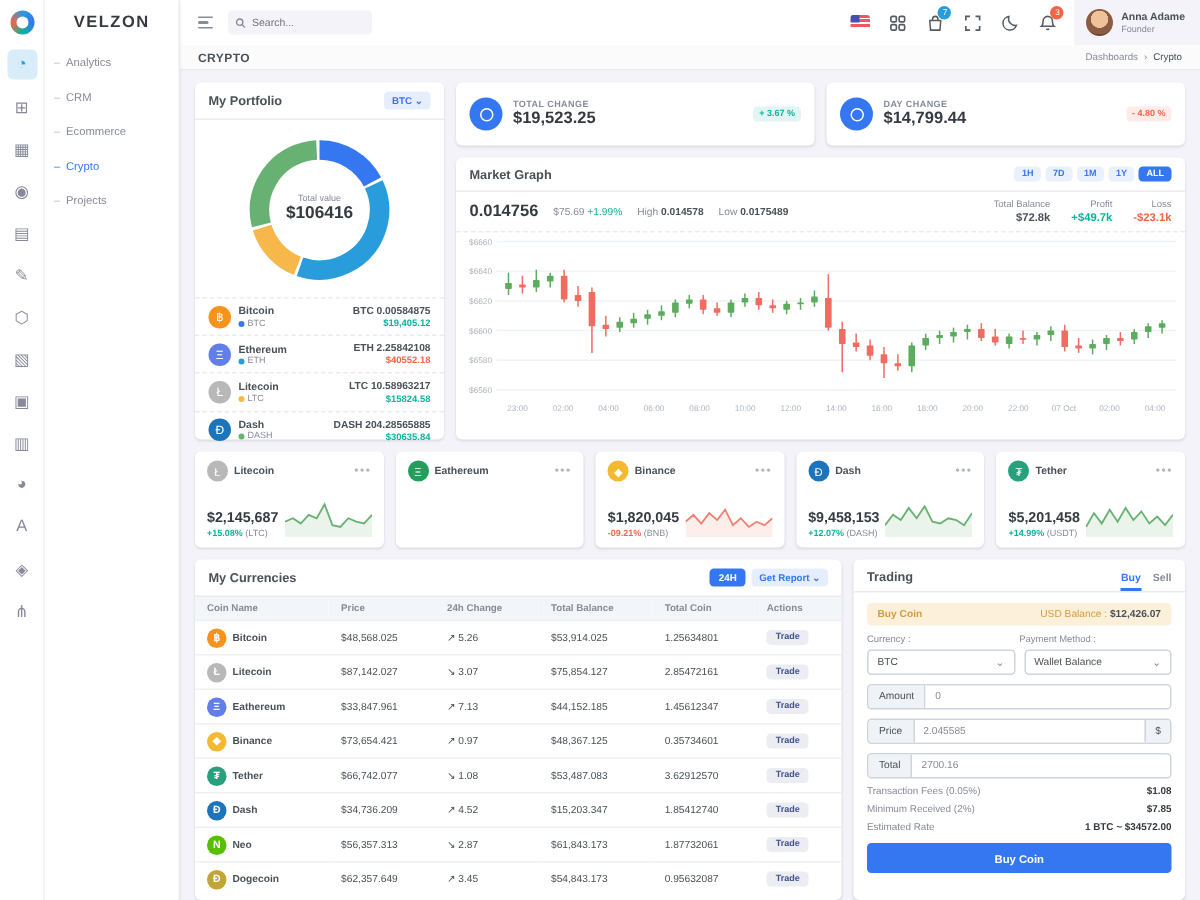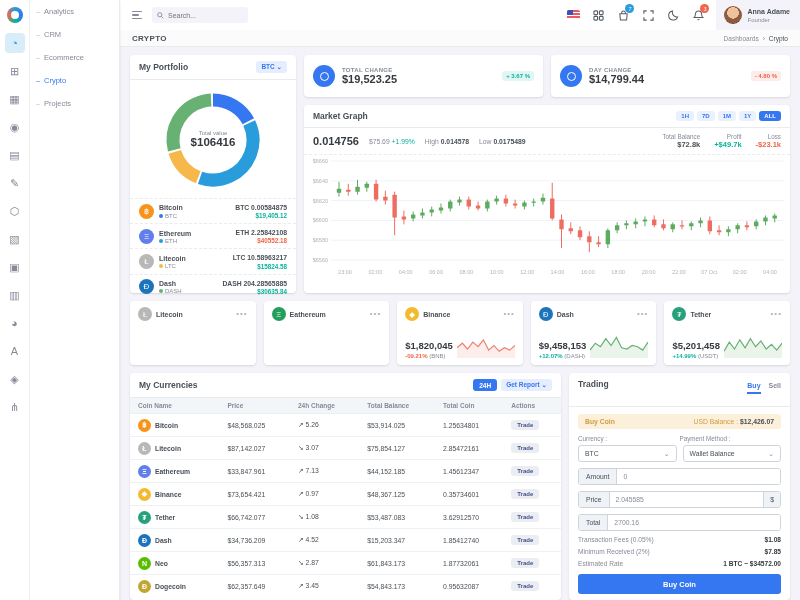--- a/index.html
+++ b/index.html
@@ -162,20 +162,21 @@
         <div class="rail-ic">▣</div>
         <div class="rail-ic">▥</div>
         <div class="rail-ic">◕</div>
         <div class="rail-ic">A</div>
         <div class="rail-ic">◈</div>
         <div class="rail-ic">⋔</div>
       </div>
   </div>
 
   <div class="submenu">
+    <div class="brand">VELZON</div>
     <div id="menu-list">
         <div class="menu-item">Analytics</div>
         <div class="menu-item">CRM</div>
         <div class="menu-item">Ecommerce</div>
         <div class="menu-item active">Crypto</div>
         <div class="menu-item">Projects</div>
       </div>
   </div>
 
   <div class="main">
@@ -502,20 +503,30 @@
         </div>
       </div>
 
       <div class="coins" id="coin-cards">
           <div class="card coin-card">
             <div class="coin-top">
               <span class="coin-ic" style="background:#b8b8b8">Ł</span>
               <span class="coin-name">Litecoin</span>
               <span class="coin-menu">•••</span>
             </div>
+            <div class="coin-body">
+              <span>
+                <div class="coin-val">$2,145,687</div>
+                <div class="coin-chg up">+15.08% <span class="unit">(LTC)</span></div>
+              </span>
+              <svg class="spark" width="58" height="27" viewBox="0 0 58 27">
+                <polygon points="0,26 0.0,15.8 5.3,13.5 10.5,17.0 15.8,11.2 21.1,13.5 26.4,4.3 31.6,18.1 36.9,19.3 42.2,13.5 47.5,15.8 52.7,17.0 58.0,11.2 58,26" fill="#67b173" opacity="0.14"></polygon>
+                <polyline points="0.0,15.8 5.3,13.5 10.5,17.0 15.8,11.2 21.1,13.5 26.4,4.3 31.6,18.1 36.9,19.3 42.2,13.5 47.5,15.8 52.7,17.0 58.0,11.2" fill="none" stroke="#67b173" stroke-width="1.2"></polyline>
+              </svg>
+            </div>
           </div>
           <div class="card coin-card">
             <div class="coin-top">
               <span class="coin-ic" style="background:#239e5c">Ξ</span>
               <span class="coin-name">Eathereum</span>
               <span class="coin-menu">•••</span>
             </div>
           </div>
           <div class="card coin-card">
             <div class="coin-top">
@@ -694,21 +705,21 @@
                   <td class="up">↗ 3.45</td>
                   <td>$54,843.173</td>
                   <td>0.95632087</td>
                   <td><button class="trade-btn">Trade</button></td>
                 </tr>
               </tbody>
           </table>
         </div>
 
         <div class="card trading">
-          <div class="card-h" style="padding-bottom:12px; align-items:flex-end;">
+          <div class="card-h" style="padding-bottom:0; align-items:flex-end;">
             <span class="card-title" style="padding-bottom:5px;">Trading</span>
             <span class="tabs">
               <span class="tab active">Buy</span>
               <span class="tab">Sell</span>
             </span>
           </div>
           <div class="t-body">
             <div class="t-alert">
               <span class="bc">Buy Coin</span>
               <span class="ub"><span>USD Balance :</span> <b>$12,426.07</b></span>

